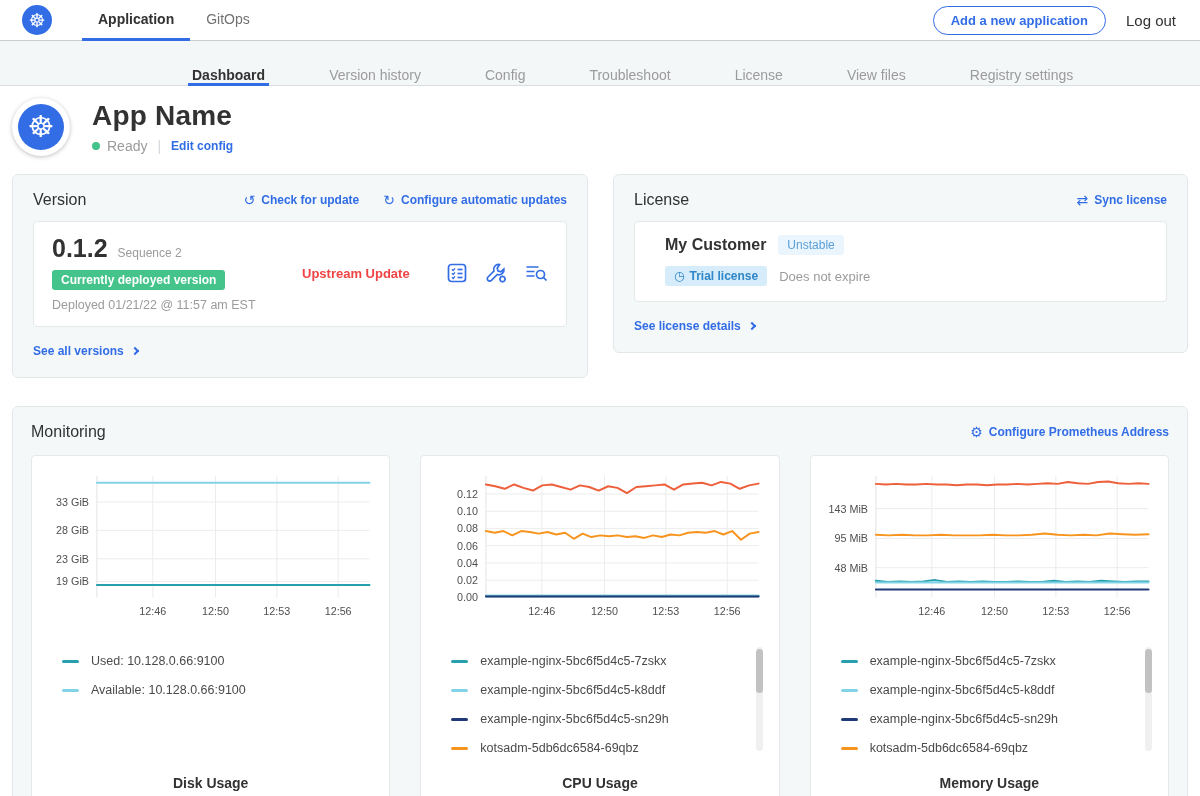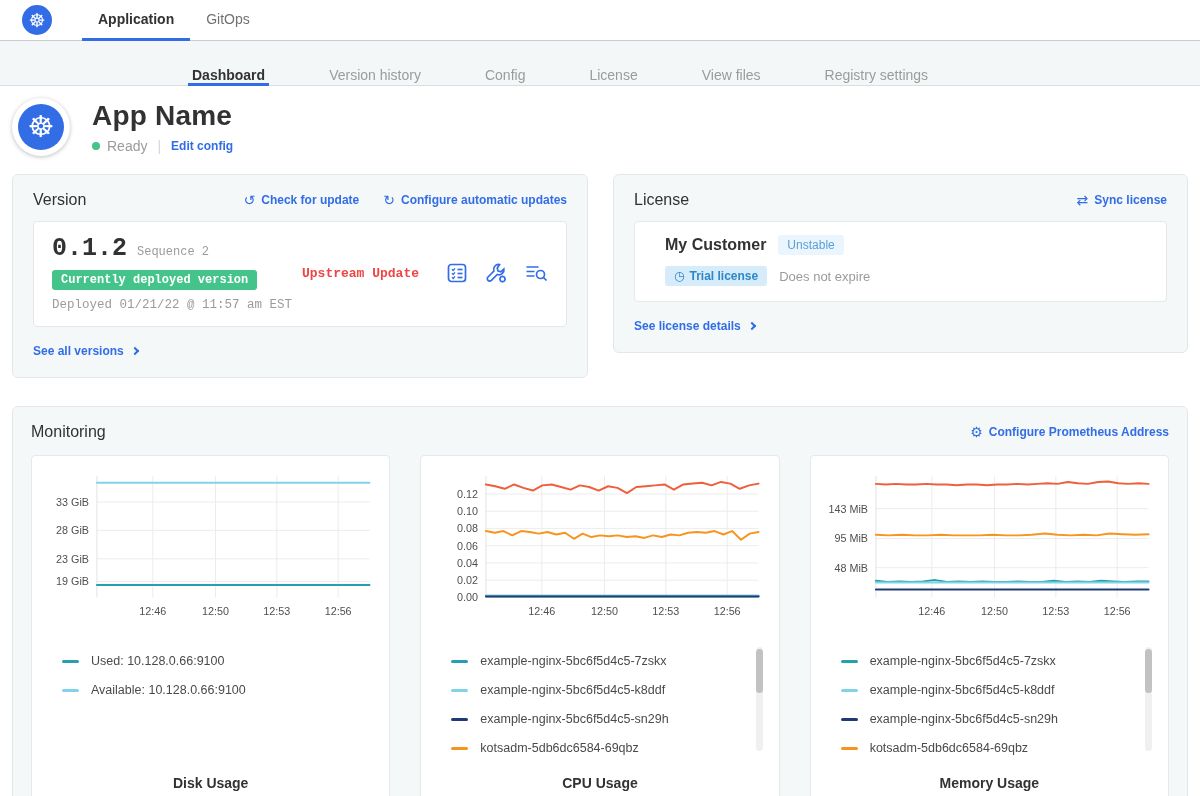--- a/index.html
+++ b/index.html
@@ -51,21 +51,21 @@
   .link .ic { font-size:14px; font-weight:400; }
   .chev { display:inline-block; width:6px; height:6px; border-top:2px solid #326de6;
     border-right:2px solid #326de6; transform:rotate(45deg); margin-left:2px; }
   .inner { background:#fff; border:1px solid #e5e9ea; border-radius:4px; margin-top:12px; }
 
   .row-two { display:flex; gap:25px; align-items:flex-start; }
   .version-card { flex:0 0 576px; }
   .license-card { flex:1; }
 
   
-  .ver-inner { padding:12px 18px 14px; display:flex; align-items:center;font-family:Liberation Mono, monospace; }
+  .ver-inner { padding:12px 18px 14px; display:flex; align-items:center; }
   .ver-left { width:250px; }
   .ver-line1 { display:flex; align-items:baseline; gap:10px; }
   .ver-num { font-size:25px; font-weight:700; }
   .ver-seq { font-size:12px; color:#9b9b9b; }
   .badge-green { display:inline-block; background:#44c38b; color:#fff; font-size:12px;
     font-weight:700; border-radius:3px; padding:3px 9px; margin-top:7px; }
   .ver-deployed { font-size:12.5px; color:#9b9b9b; margin-top:8px; }
   .ver-mid { flex:1; font-size:13px; font-weight:700; color:#ef4444; }
   .ver-icons { display:flex; align-items:center; gap:16px; color:#326de6; }
   .ver-icons svg { display:block; cursor:pointer; }
@@ -105,31 +105,38 @@
     <div class="k8s-circle">
         <span>☸</span>
       </div>
   </div>
   <div class="tab active">
       <span>Application</span>
     </div>
   <div class="tab">
       <span>GitOps</span>
     </div>
+  <div class="topnav-right">
+    <button class="pill-btn">Add a new application</button>
+    <span class="logout">Log out</span>
+  </div>
 </div>
 
 <div class="subnav">
   <div class="tab active">
       <span>Dashboard</span>
     </div>
   <div class="tab">
       <span>Version history</span>
     </div>
   <div class="tab">
       <span>Config</span>
+    </div>
+  <div class="tab">
+      <span>Troubleshoot</span>
     </div>
   <div class="tab">
       <span>License</span>
     </div>
   <div class="tab">
       <span>View files</span>
     </div>
   <div class="tab">
       <span>Registry settings</span>
     </div>

